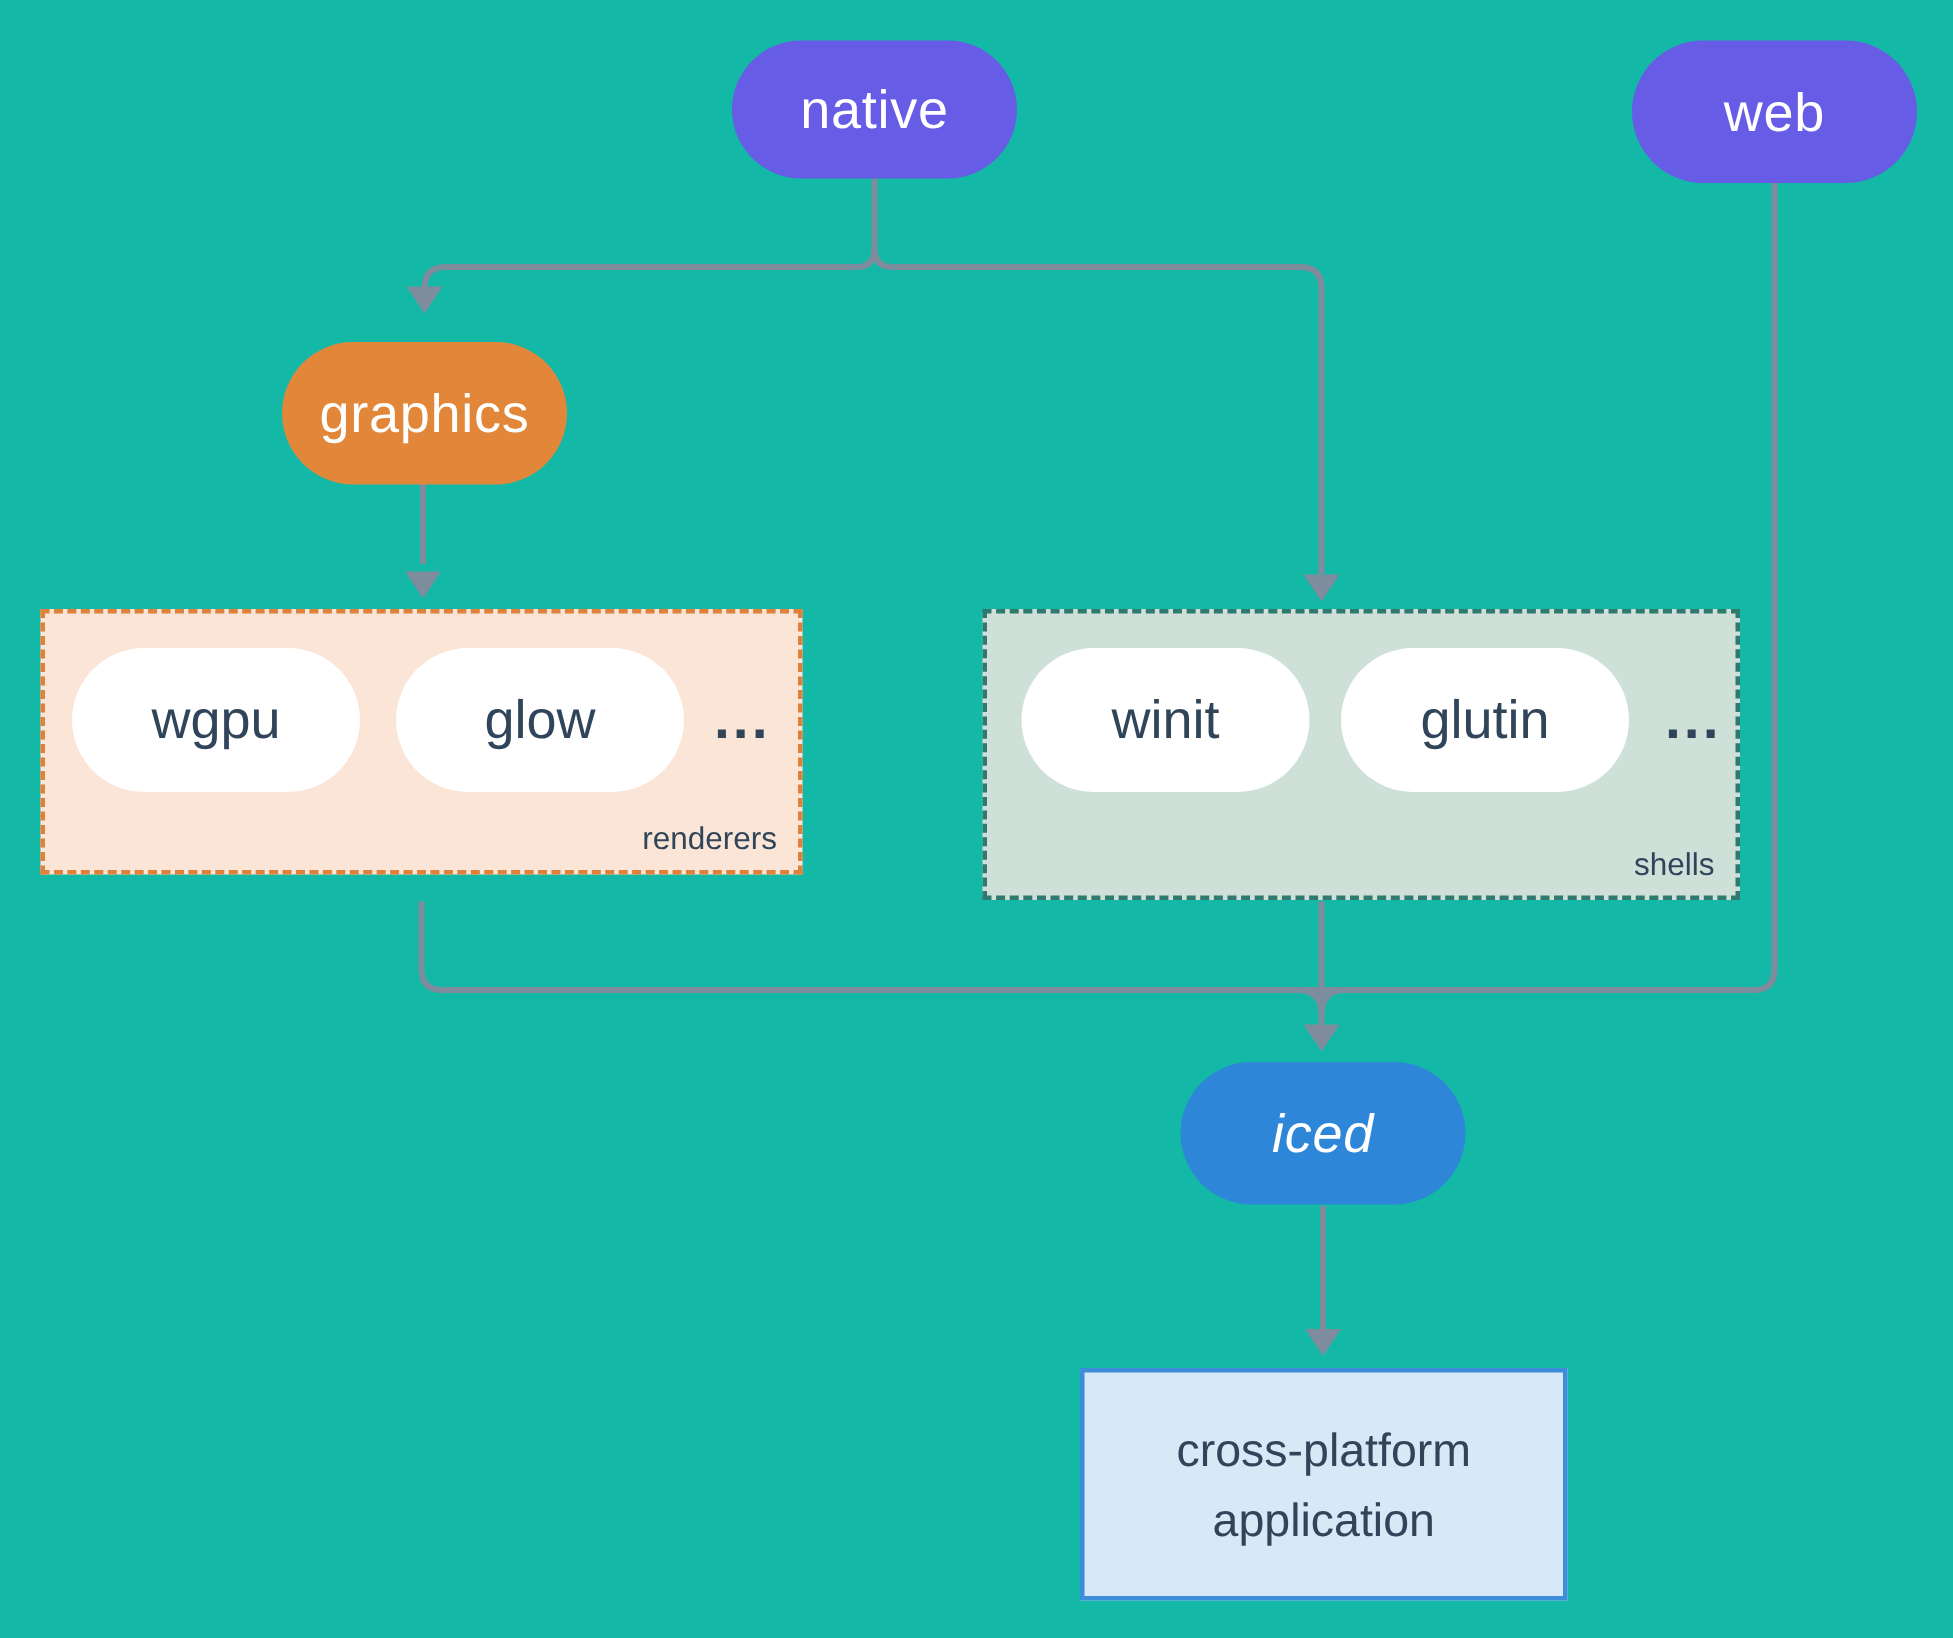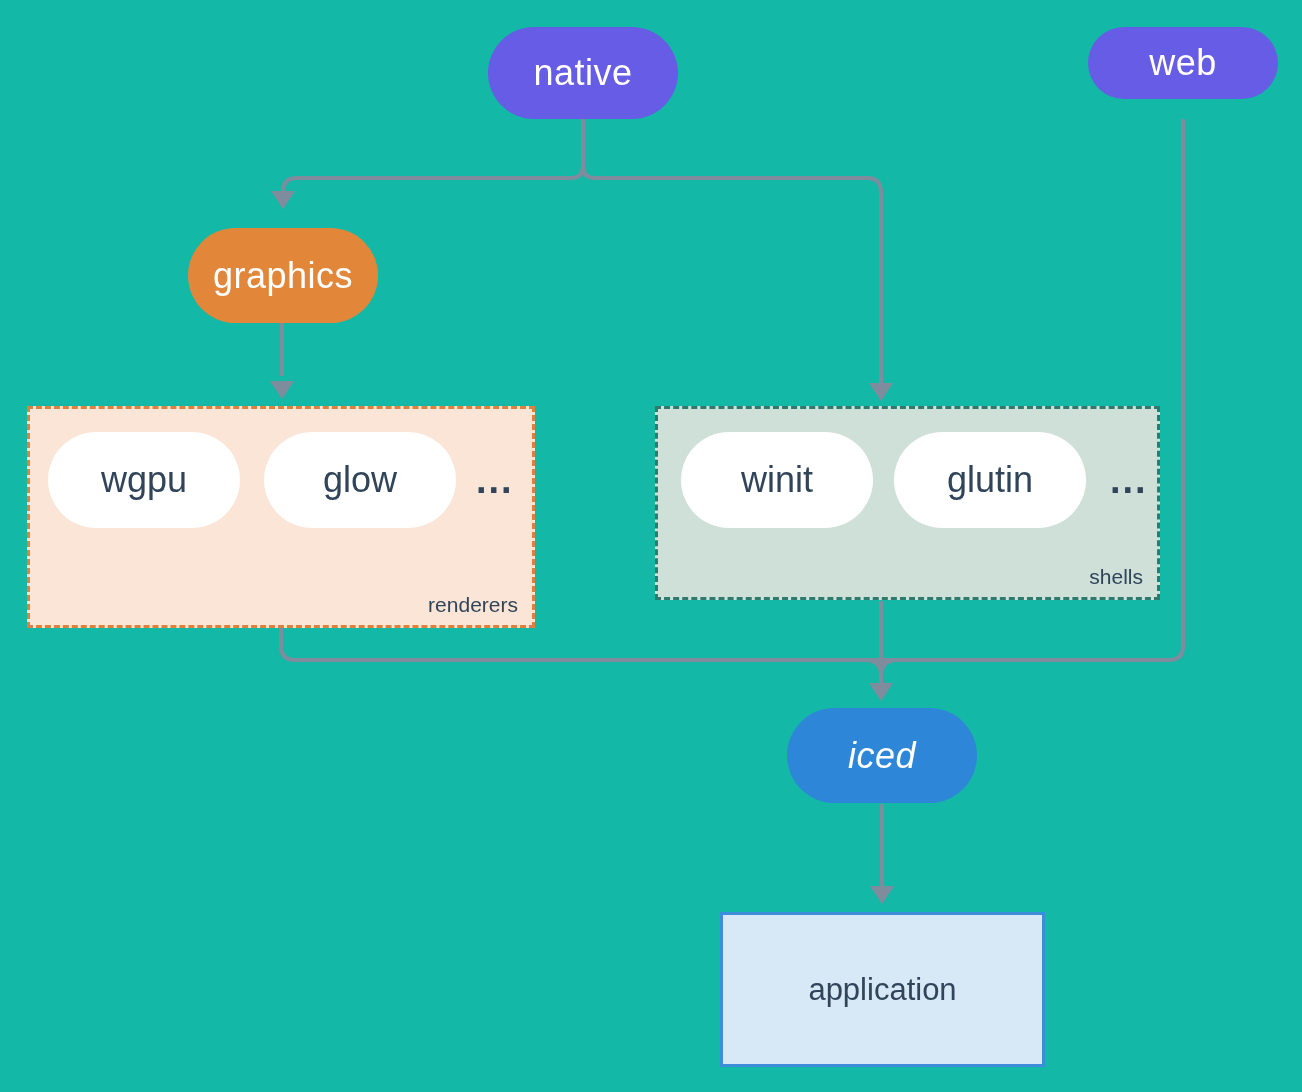--- a/index.html
+++ b/index.html
@@ -113,37 +113,38 @@
       <polygon points="283,209 271,191 295,191"></polygon>
       <polygon points="282,399 270,381 294,381"></polygon>
       <polygon points="881,401 869,383 893,383"></polygon>
       <polygon points="881,701 869,683 893,683"></polygon>
       <polygon points="882,904 870,886 894,886"></polygon>
     </g>
   </svg>
 
   <div class="pill purple" style="left:488px; top:27px; width:190px; height:92px;">native</div>
 
-  <div class="pill purple" style="left:1088px; top:27px; width:190px; height:72px;text-align:right;">web</div>
+  <div class="pill purple" style="left:1088px; top:27px; width:190px; height:95px;text-align:right;">web</div>
 
   <div class="pill orange" style="left:188px; top:216px; width:190px; height:95px;margin-top:12px;">graphics</div>
 
-  <div class="group renderers" style="left:27px; top:406px; width:508px; height:222px;">
+  <div class="group renderers" style="left:27px; top:406px; width:508px; height:177px;">
     <div class="white-pill" style="left:18px; top:23px;">wgpu</div>
     <div class="white-pill" style="left:234px; top:23px;text-align:right;">glow</div>
     <span class="ellipsis" style="left:446px;">...</span>
     <span class="group-label">renderers</span>
   </div>
 
   <div class="group shells" style="left:629px; top:406px; width:505px; height:194px;">
     <div class="white-pill" style="left:23px; top:23px;">winit</div>
     <div class="white-pill" style="left:236px; top:23px;">glutin</div>
     <span class="ellipsis" style="left:452px;">...</span>
     <span class="group-label">shells</span>
   </div>
 
   <div class="pill blue" style="left:787px; top:708px; width:190px; height:95px;">iced</div>
 
   <div class="app-box">
+    <div>cross-platform</div>
     <div>application</div>
   </div>
 
 </div>
 
 </body></html>

